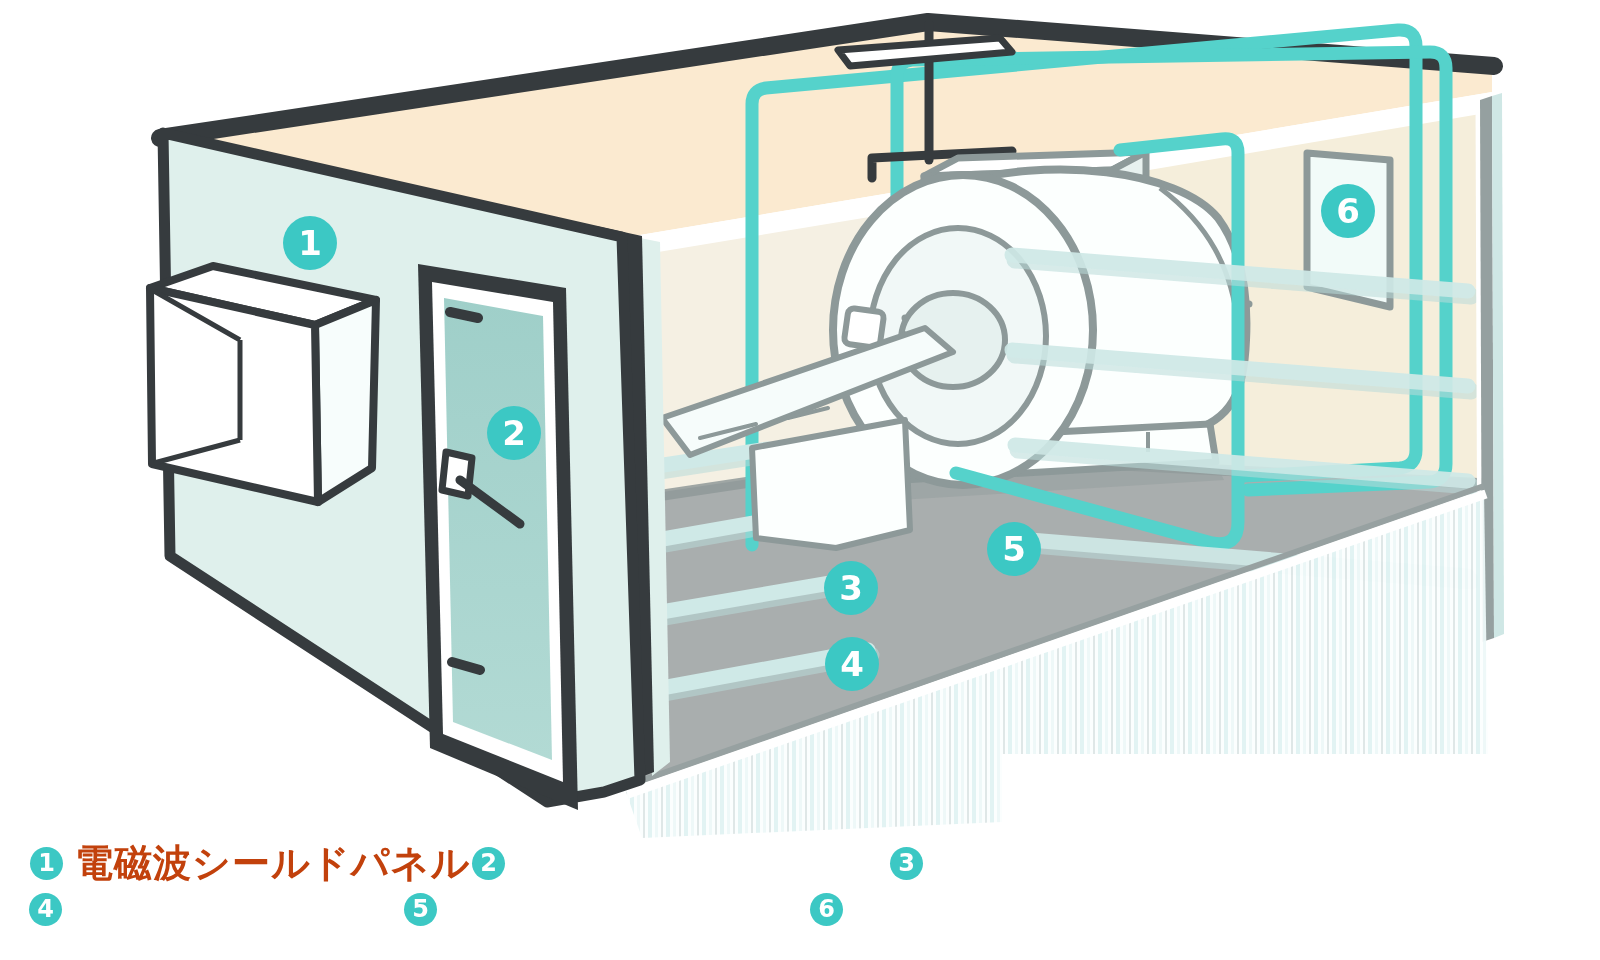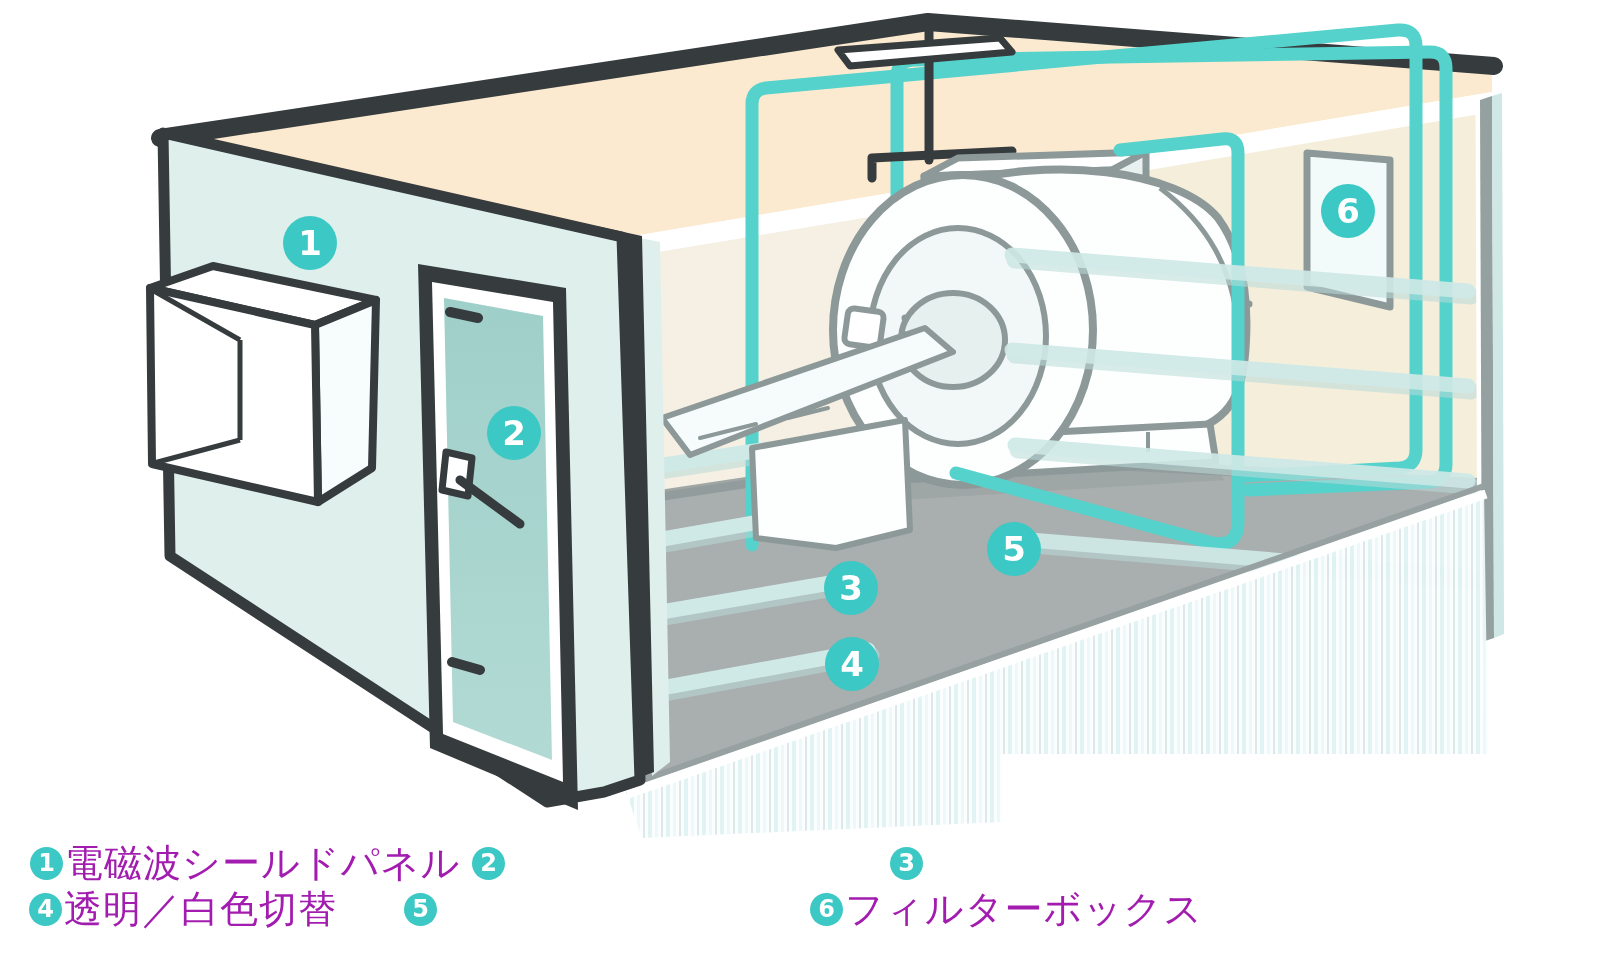--- a/index.html
+++ b/index.html
@@ -8,22 +8,22 @@
   .stage svg{position:absolute;left:0;top:0;}
   
   .marker{position:absolute;width:54px;height:54px;border-radius:50%;
           color:#ffffff;font-size:34px;font-weight:bold;line-height:54px;text-align:center;
           transform:translate(-50%,-50%);}
   
   .legend-item{position:absolute;display:flex;align-items:center;height:50px;}
   .legend-badge{display:inline-block;width:33px;height:33px;border-radius:50%;
           color:#ffffff;font-size:24px;font-weight:bold;line-height:33px;text-align:center;
           flex:0 0 33px;}
-  .legend-label{font-size:38px;font-weight:normal;color:#a21caf;line-height:1;
-          letter-spacing:1px;white-space:nowrap;margin-left:2px;}
+  .legend-label{font-size:38px;font-weight:bold;color:#c2410c;line-height:1;
+          letter-spacing:1px;white-space:nowrap;margin-left:12px;}
 </style>
 </head>
 <body>
 
 <div class="stage">
 
   <svg width="1600" height="960" viewBox="0 0 1600 960">
     <defs>
       <pattern id="gs" width="18" height="12" patternUnits="userSpaceOnUse">
         <rect width="18" height="12" fill="#fbfefe"></rect>
@@ -191,24 +191,22 @@
         <span class="legend-label">電磁波シールドパネル</span>
       </div>
       <div class="legend-item" style="left: 472px; top: 838px;">
         <span class="legend-badge" style="background: rgb(60, 200, 196);">2</span>
       </div>
       <div class="legend-item" style="left: 890px; top: 838px;">
         <span class="legend-badge" style="background: rgb(60, 200, 196);">3</span>
       </div>
       <div class="legend-item" style="left: 29px; top: 884px;">
         <span class="legend-badge" style="background: rgb(60, 200, 196);">4</span>
-        <span class="legend-label">透明／白色切替</span>
       </div>
       <div class="legend-item" style="left: 404px; top: 884px;">
         <span class="legend-badge" style="background: rgb(60, 200, 196);">5</span>
       </div>
       <div class="legend-item" style="left: 810px; top: 884px;">
         <span class="legend-badge" style="background: rgb(60, 200, 196);">6</span>
-        <span class="legend-label">フィルターボックス</span>
       </div>
     </div>
 
 </div>
 
 </body></html>

